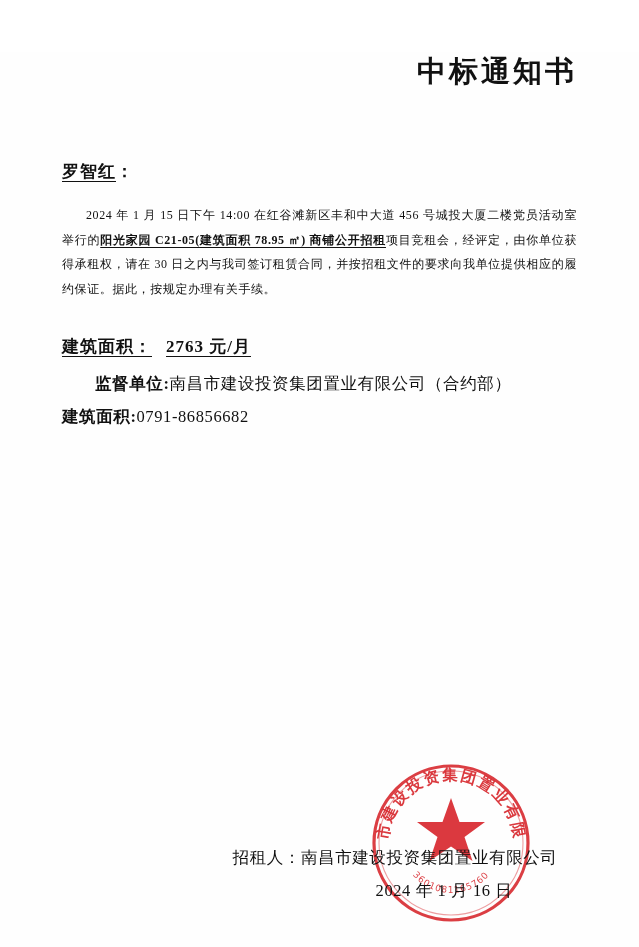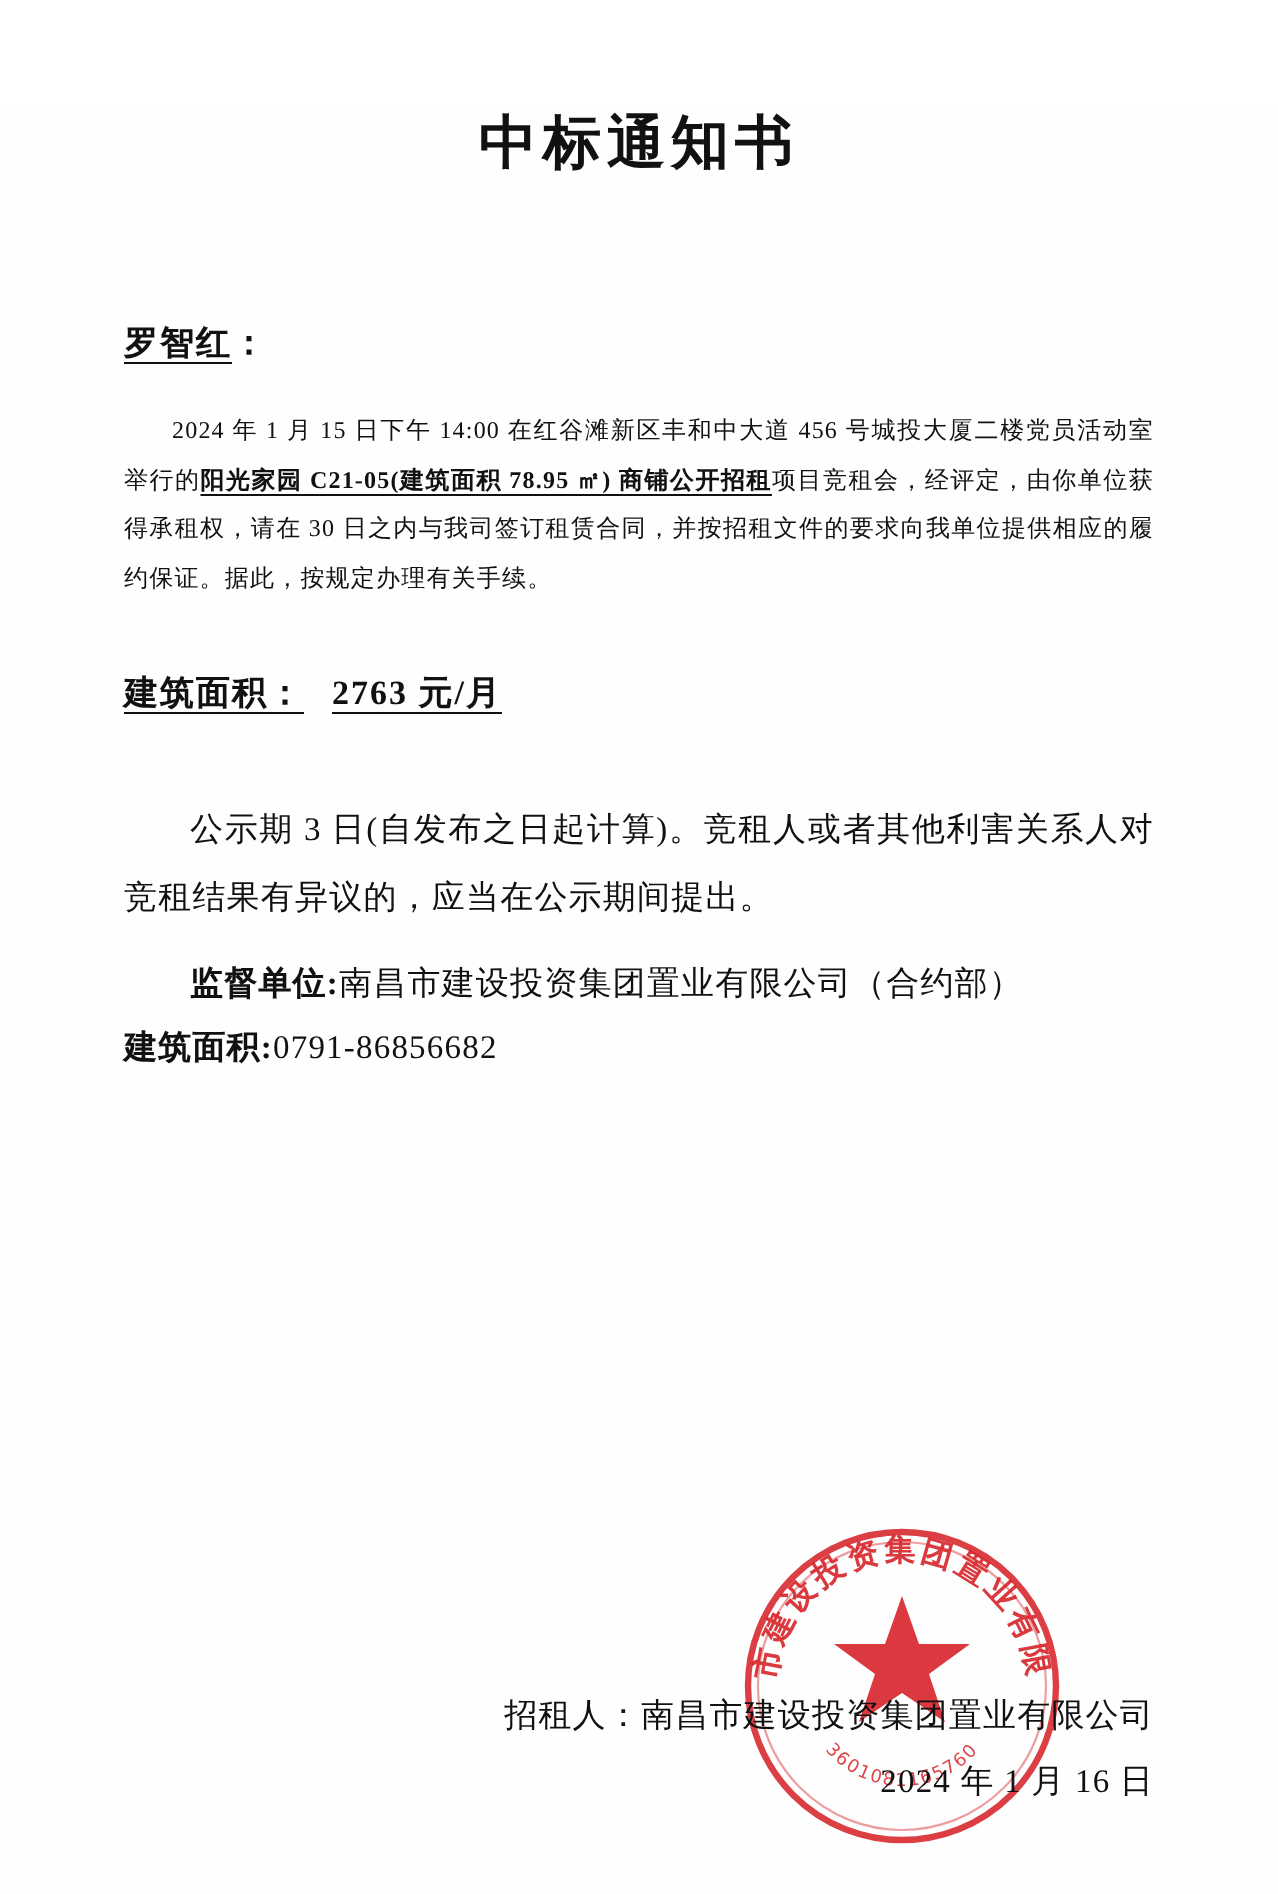--- a/index.html
+++ b/index.html
@@ -16,21 +16,21 @@
   }
   .page {
     position: relative;
     width: 639px;
     height: 947px;
     background: #fefefe;
     box-sizing: border-box;
     padding: 0 62px;
   }
   .doc-title {
-    text-align: center;
+    text-align: right;
     font-size: 29px;
     letter-spacing: 3px;
     font-weight: 700;
     margin-top: 52px;
     margin-bottom: 0;
     font-family: "DejaVu Serif", "Liberation Serif", serif;
   }
   .salutation {
     margin-top: 68px;
     font-size: 17px;
@@ -97,21 +97,21 @@
     text-indent: 0;
   }
   .strong-inline {
     font-weight: 700;
   }
   .signature {
     position: absolute;
     right: 62px;
     bottom: 92px;
     width: 400px;
-    text-align: right;
+    text-align: center;
     font-size: 16.5px;
     line-height: 2.0;
     letter-spacing: 0.6px;
   }
   .signature .sig-org {
     padding-left: 36px;
   }
   .signature .sig-date {
     padding-left: 134px;
   }
@@ -139,21 +139,20 @@
   </div>
 
   <div class="body-para">
     <span>2024 年 1 月 15 日下午 14:00 在红谷滩新区丰和中大道 456 号城投大厦二楼党员活动室举行的</span><span class="u-bold">阳光家园 C21-05(建筑面积 78.95 ㎡) 商铺公开招租</span><span>项目竞租会，经评定，由你单位获得承租权，请在 30 日之内与我司签订租赁合同，并按招租文件的要求向我单位提供相应的履约保证。据此，按规定办理有关手续。</span>
   </div>
 
   <div class="result-line">
     <span class="result-label">建筑面积：</span><span class="result-value">2763 元/月</span>
   </div>
 
-  <div class="notice-para">公示期 3 日(自发布之日起计算)。竞租人或者其他利害关系人对竞租结果有异议的，应当在公示期间提出。</div>
 
   <div class="contact-block">
     <div class="row">
       <span class="strong-inline">监督单位:</span><span>南昌市建设投资集团置业有限公司（合约部）</span>
     </div>
     <div class="row nolead">
       <span class="strong-inline">建筑面积:</span><span>0791-86856682</span>
     </div>
   </div>
 

